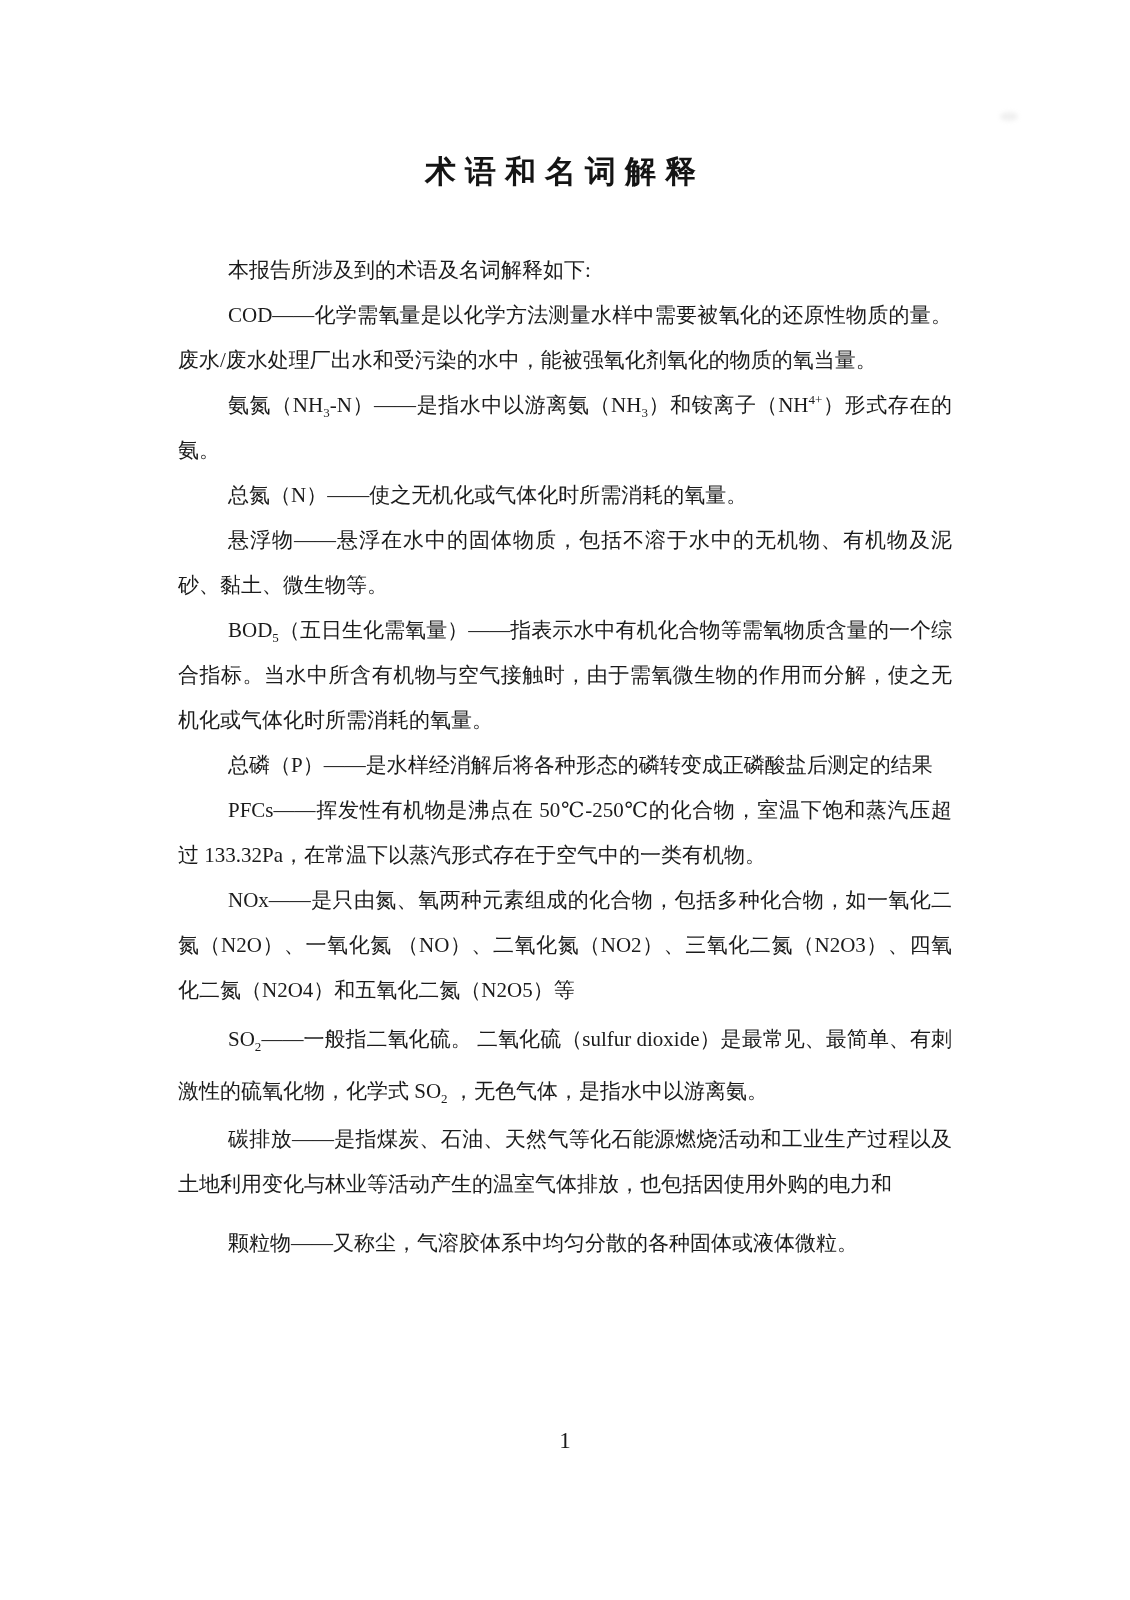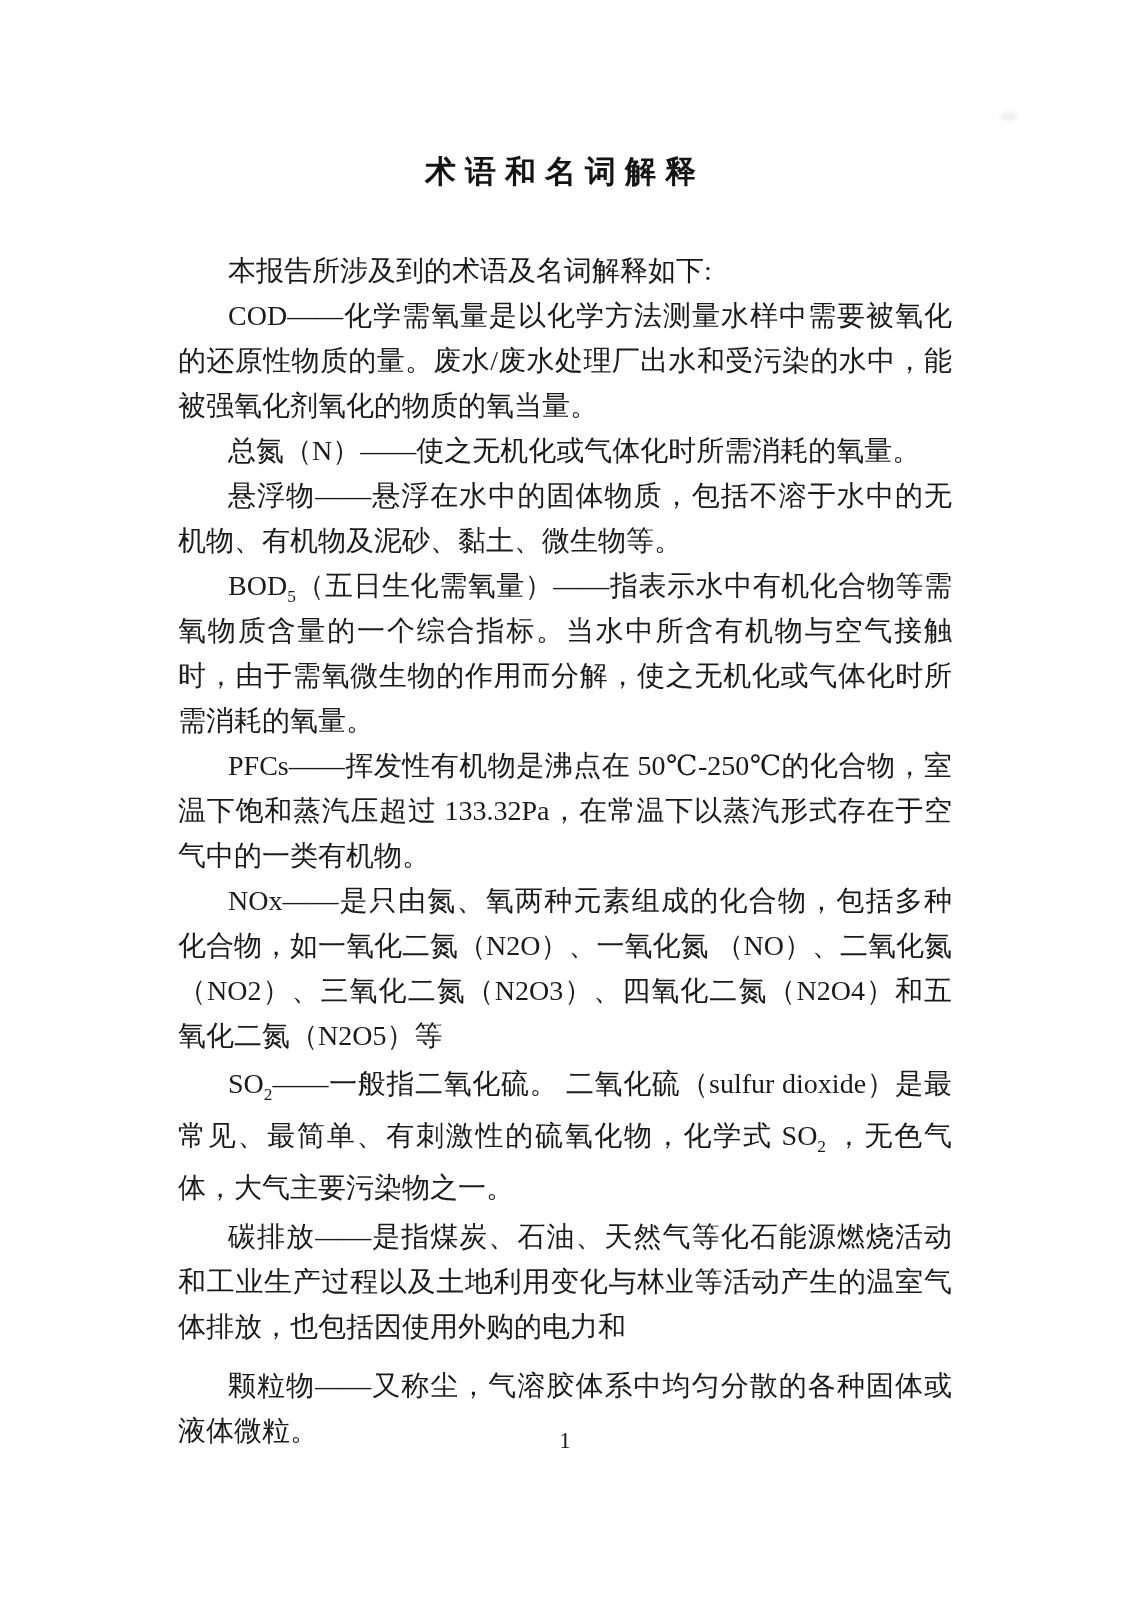--- a/index.html
+++ b/index.html
@@ -39,21 +39,21 @@
     font-weight: bold;
     letter-spacing: 9px;
     color: #141414;
   }
   .content {
     width: 774px;
     margin: 54px auto 0 auto;
   }
   .para {
     margin: 0;
-    font-size: 28px;
+    font-size: 21px;
     line-height: 45px;
     text-align: justify;
     text-indent: 50px;
     color: #1b1b1b;
   }
   .para.loose {
     line-height: 52px;
   }
   .para.gap {
     margin-top: 14px;
@@ -77,23 +77,25 @@
 </style>
 </head>
 <body>
 
 <div class="page">
   <div class="artifact"></div>
   <h1 class="title">术语和名词解释</h1>
   <div class="content">
       <p class="para"><span>本报告所涉及到的术语及名词解释如下:</span></p>
       <p class="para"><span class="bold">COD</span><span>——化学需氧量是以化学方法测量水样中需要被氧化的还原性物质的量。废水/废水处理厂出水和受污染的水中，能被强氧化剂氧化的物质的氧当量。</span></p>
+      <p class="para"><span class="bold">氨氮（NH</span><sub class="bold">3</sub><span class="bold">-N）</span><span>——是指水中以游离氨（NH</span><sub>3</sub><span>）和铵离子（NH</span><sup>4+</sup><span>）形式存在的氨。</span></p>
       <p class="para"><span class="bold">总氮（N）</span><span>——使之无机化或气体化时所需消耗的氧量。</span></p>
       <p class="para"><span class="bold">悬浮物</span><span>——悬浮在水中的固体物质，包括不溶于水中的无机物、有机物及泥砂、黏土、微生物等。</span></p>
       <p class="para"><span class="bold">BOD</span><sub class="bold">5</sub><span class="bold">（五日生化需氧量）</span><span>——指表示水中有机化合物等需氧物质含量的一个综合指标。当水中所含有机物与空气接触时，由于需氧微生物的作用而分解，使之无机化或气体化时所需消耗的氧量。</span></p>
+      <p class="para"><span class="bold">总磷（P）</span><span>——是水样经消解后将各种形态的磷转变成正磷酸盐后测定的结果</span></p>
       <p class="para"><span class="bold">PFCs</span><span>——挥发性有机物是沸点在 50℃-250℃的化合物，室温下饱和蒸汽压超过 133.32Pa，在常温下以蒸汽形式存在于空气中的一类有机物。</span></p>
       <p class="para"><span class="bold">NOx</span><span>——是只由氮、氧两种元素组成的化合物，包括多种化合物，如一氧化二氮（N2O）、一氧化氮 （NO）、二氧化氮（NO2）、三氧化二氮（N2O3）、四氧化二氮（N2O4）和五氧化二氮（N2O5）等</span></p>
-      <p class="para loose"><span class="bold">SO</span><sub class="bold">2</sub><span>——一般指二氧化硫。 二氧化硫（sulfur dioxide）是最常见、最简单、有刺激性的硫氧化物，化学式 SO</span><sub>2</sub><span> ，无色气体，大气主要污染物之一。</span></p>
+      <p class="para loose"><span class="bold">SO</span><sub class="bold">2</sub><span>——一般指二氧化硫。 二氧化硫（sulfur dioxide）是最常见、最简单、有刺激性的硫氧化物，化学式 SO</span><sub>2</sub><span> ，无色气体，是指水中以游离氨。</span></p>
       <p class="para"><span class="bold">碳排放</span><span>——是指煤炭、石油、天然气等化石能源燃烧活动和工业生产过程以及土地利用变化与林业等活动产生的温室气体排放，也包括因使用外购的电力和</span></p>
       <p class="para gap"><span class="bold">颗粒物</span><span>——又称尘，气溶胶体系中均匀分散的各种固体或液体微粒。</span></p>
     </div>
   <div class="page-number">1</div>
 </div>
 
 </body></html>

